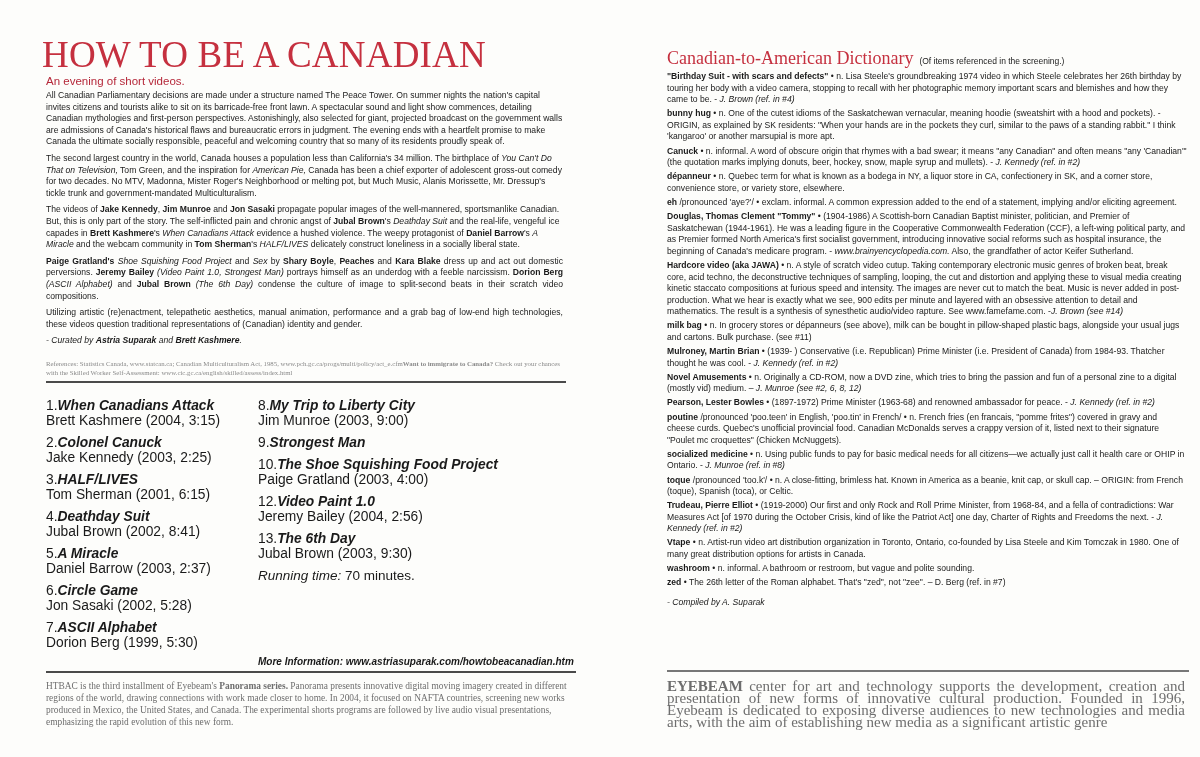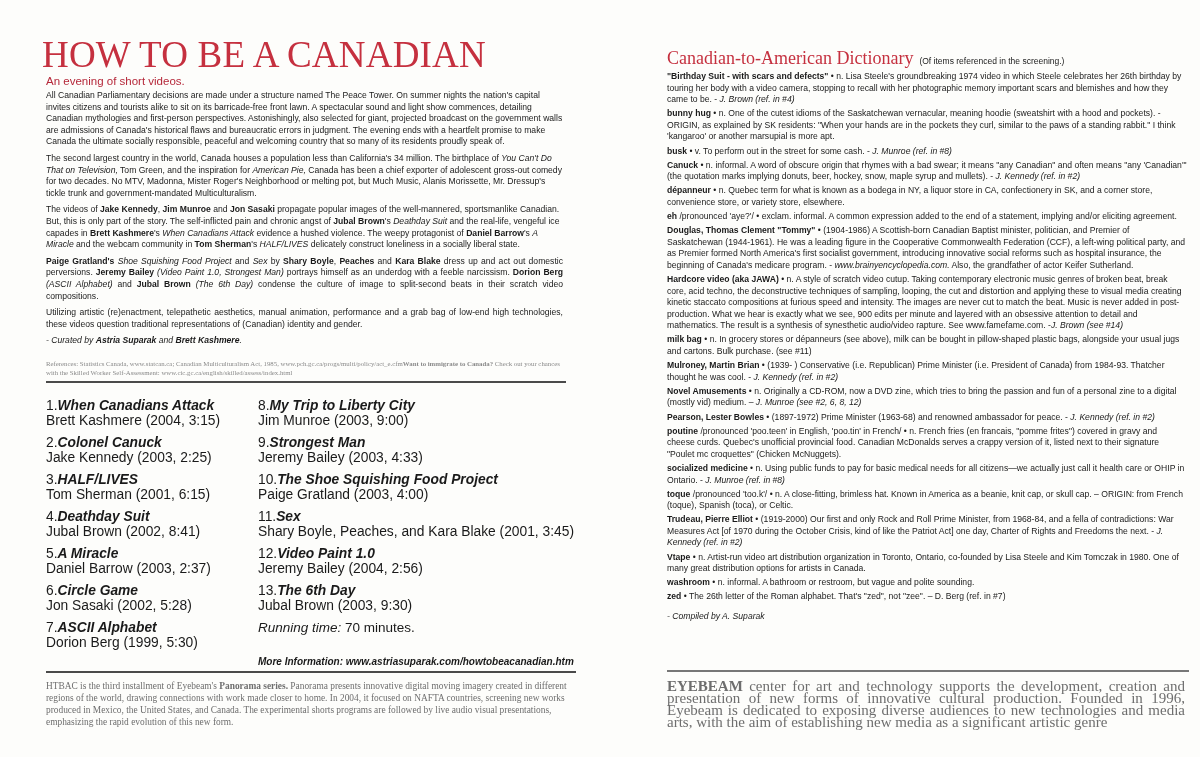--- a/index.html
+++ b/index.html
@@ -85,29 +85,24 @@
         <div class="a">Dorion Berg (1999, 5:30)</div>
       </div>
     </div>
   <div class="films" id="col2" style="left:258px;">
       <div class="film">
         <div class="t"><span>8.</span><b>My Trip to Liberty City</b></div>
         <div class="a">Jim Munroe (2003, 9:00)</div>
       </div>
       <div class="film">
         <div class="t"><span>9.</span><b>Strongest Man</b></div>
-        <div class="a">Jeremy Bailey (2003, 4:33)</div>
       </div>
       <div class="film">
         <div class="t"><span>10.</span><b>The Shoe Squishing Food Project</b></div>
         <div class="a">Paige Gratland (2003, 4:00)</div>
-      </div>
-      <div class="film">
-        <div class="t"><span>11.</span><b>Sex</b></div>
-        <div class="a">Shary Boyle, Peaches, and Kara Blake (2001, 3:45)</div>
       </div>
       <div class="film">
         <div class="t"><span>12.</span><b>Video Paint 1.0</b></div>
         <div class="a">Jeremy Bailey (2004, 2:56)</div>
       </div>
       <div class="film">
         <div class="t"><span>13.</span><b>The 6th Day</b></div>
         <div class="a">Jubal Brown (2003, 9:30)</div>
       </div>
       <div class="running"><i>Running time:</i><span> 70 minutes.</span></div>
@@ -116,21 +111,20 @@
   <div class="more">More Information:  www.astriasuparak.com/howtobeacanadian.htm</div>
   <div class="rule" style="left:46px; top:671px; width:530px; height:1.5px;"></div>
   <div class="htbac"><span>HTBAC is the third installment of Eyebeam's </span><b>Panorama series.</b><span> Panorama presents innovative digital moving imagery created in different regions of the world, drawing connections with work made closer to home. In 2004, it focused on NAFTA countries, screening new works produced in Mexico, the United States, and Canada. The experimental shorts programs are followed by live audio visual presentations, emphasizing the rapid evolution of this new form.</span></div>
 </div>
 
 <div class="page" id="right">
   <div class="dict-title"><span>Canadian-to-American Dictionary</span><span class="dict-sub">(Of items referenced in the screening.)</span></div>
   <div class="dict" id="dict">
       <div class="entry"><b>"Birthday Suit - with scars and defects"</b><span> • n. Lisa Steele's groundbreaking 1974 video in which Steele celebrates her 26th birthday by touring her body with a video camera, stopping to recall with her photographic memory important scars and blemishes and how they came to be. - </span><i>J. Brown (ref. in #4)</i></div>
       <div class="entry"><b>bunny hug</b><span> • n. One of the cutest idioms of the Saskatchewan vernacular, meaning hoodie (sweatshirt with a hood and pockets). - ORIGIN, as explained by SK residents: "When your hands are in the pockets they curl, similar to the paws of a standing rabbit." I think 'kangaroo' or another marsupial is more apt.</span></div>
-      <div class="entry"><b>busk</b><span> • v. To perform out in the street for some cash. - </span><i>J. Munroe (ref. in #8)</i></div>
       <div class="entry"><b>Canuck</b><span> • n. informal. A word of obscure origin that rhymes with a bad swear; it means "any Canadian" and often means "any 'Canadian'" (the quotation marks implying donuts, beer, hockey, snow, maple syrup and mullets). - </span><i>J. Kennedy (ref. in #2)</i></div>
       <div class="entry"><b>dépanneur</b><span> • n. Quebec term for what is known as a bodega in NY, a liquor store in CA, confectionery in SK, and a corner store, convenience store, or variety store, elsewhere.</span></div>
       <div class="entry"><b>eh</b><span> /pronounced 'aye?'/ • exclam. informal. A common expression added to the end of a statement, implying and/or eliciting agreement.</span></div>
       <div class="entry"><b>Douglas, Thomas Clement "Tommy"</b><span> • (1904-1986) A Scottish-born Canadian Baptist minister, politician, and Premier of Saskatchewan (1944-1961). He was a leading figure in the Cooperative Commonwealth Federation (CCF), a left-wing political party, and as Premier formed North America's first socialist government, introducing innovative social reforms such as hospital insurance, the beginning of Canada's medicare program. - </span><i>www.brainyencyclopedia.com.</i><span> Also, the grandfather of actor Keifer Sutherland.</span></div>
       <div class="entry"><b>Hardcore video (aka JAWA)</b><span> • n. A style of scratch video cutup. Taking contemporary electronic music genres of broken beat, break core, acid techno, the deconstructive techniques of sampling, looping, the cut and distortion and applying these to visual media creating kinetic staccato compositions at furious speed and intensity. The images are never cut to match the beat. Music is never added in post-production. What we hear is exactly what we see, 900 edits per minute and layered with an obsessive attention to detail and mathematics. The result is a synthesis of synesthetic audio/video rapture. See www.famefame.com. -</span><i>J. Brown (see #14)</i></div>
       <div class="entry"><b>milk bag</b><span> • n. In grocery stores or dépanneurs (see above), milk can be bought in pillow-shaped plastic bags, alongside your usual jugs and cartons. Bulk purchase. (see #11)</span></div>
       <div class="entry"><b>Mulroney, Martin Brian</b><span> • (1939- ) Conservative (i.e. Republican) Prime Minister (i.e. President of Canada) from 1984-93. Thatcher thought he was cool. - </span><i>J. Kennedy (ref. in #2)</i></div>
       <div class="entry"><b>Novel Amusements</b><span> • n. Originally a CD-ROM, now a DVD zine, which tries to bring the passion and fun of a personal zine to a digital (mostly vid) medium. – </span><i>J. Munroe (see #2, 6, 8, 12)</i></div>
       <div class="entry"><b>Pearson, Lester Bowles</b><span> • (1897-1972) Prime Minister (1963-68) and renowned ambassador for peace. - </span><i>J. Kennedy (ref. in #2)</i></div>
       <div class="entry"><b>poutine</b><span> /pronounced 'poo.teen' in English, 'poo.tin' in French/ • n. French fries (en francais, "pomme frites") covered in gravy and cheese curds. Quebec's unofficial provincial food. Canadian McDonalds serves a crappy version of it, listed next to their signature "Poulet mc croquettes" (Chicken McNuggets).</span></div>

